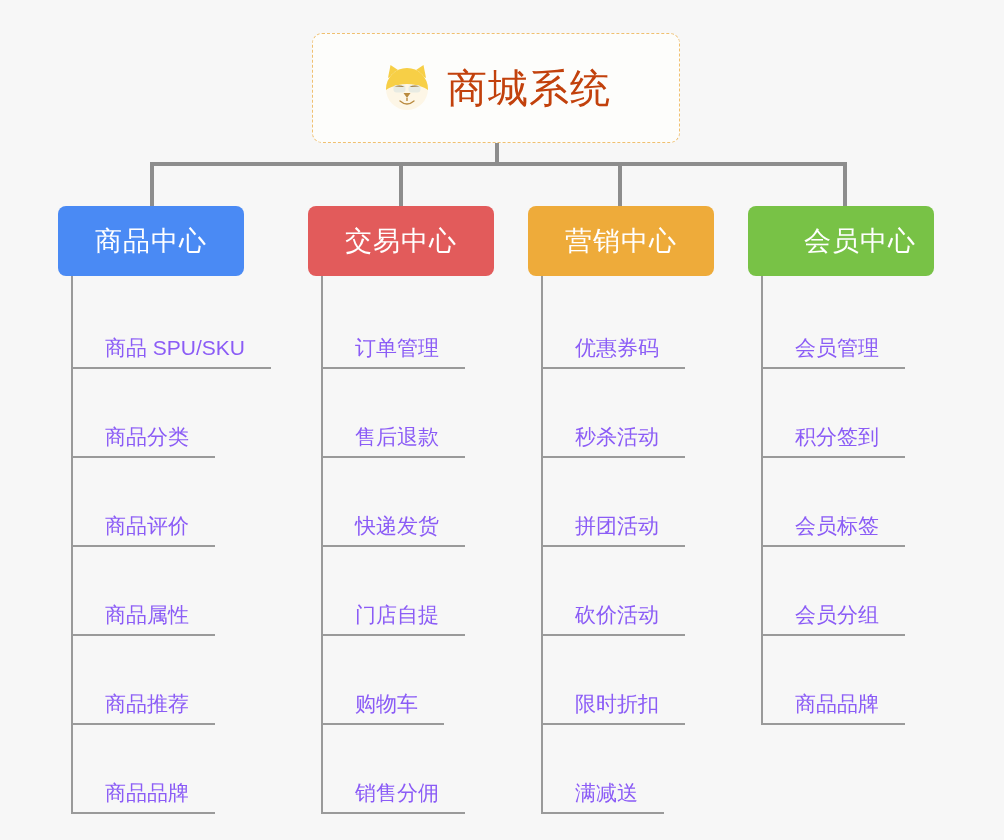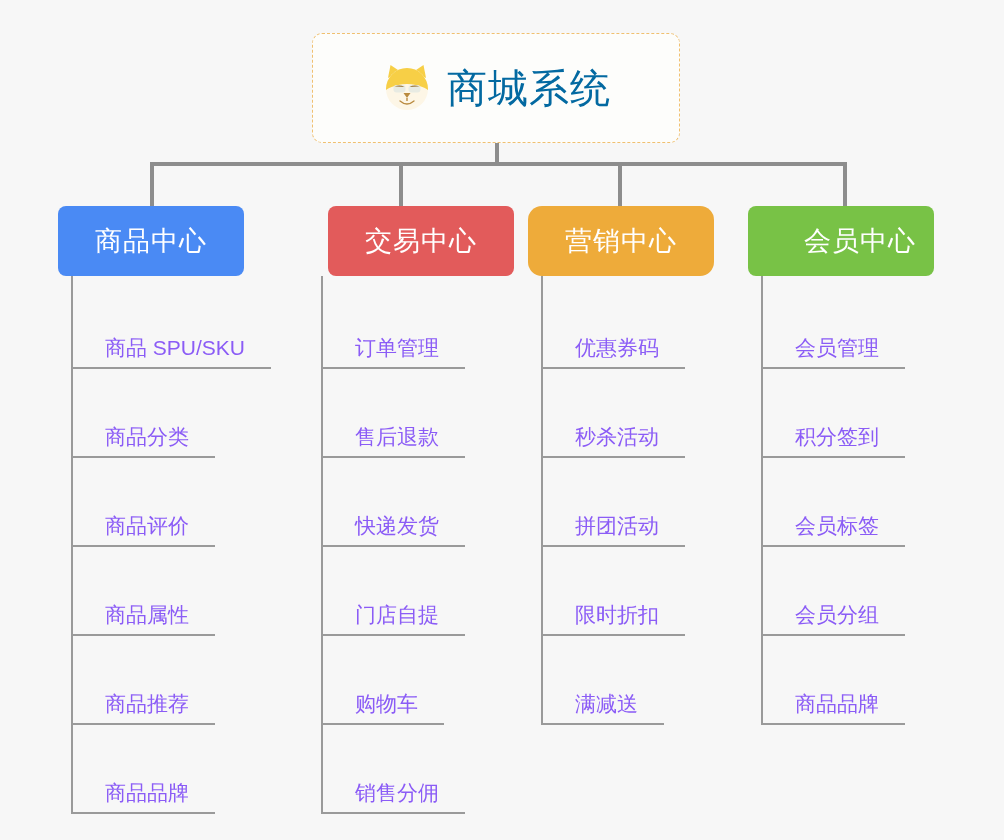--- a/index.html
+++ b/index.html
@@ -101,21 +101,21 @@
         <rect x="27.5" y="23" width="12" height="7.5" rx="3.2" fill="#e8ebe3"></rect>
         <path d="M13.5 24.5 q5.5 -2 10 0.5 q-5 -0.6 -10 -0.5 Z" fill="#9a7636"></path>
         <path d="M38.5 24.5 q-5.5 -2 -10 0.5 q5 -0.6 10 -0.5 Z" fill="#9a7636"></path>
 
         <path d="M22.5 31 L29.5 31 L26 36 Z" fill="#b98a3e"></path>
         <path d="M26 36 L26 39" stroke="#b98a3e" stroke-width="1.4"></path>
 
         <path d="M19 39 q7 6 14 0" stroke="#b98a3e" stroke-width="1.3" fill="none" stroke-linecap="round"></path>
       </svg>
     </span>
-    <span class="root-title" style="color: #0369a1;">商城系统</span>
+    <span class="root-title" style="color: #c2410c;">商城系统</span>
   </div>
 
   <div class="conn trunk" style="background: rgb(141, 141, 141);"></div>
   <div class="conn hbar" style="background: rgb(141, 141, 141);"></div>
   <div class="conn drop c1" style="background: rgb(141, 141, 141);"></div>
   <div class="conn drop c2" style="background: rgb(141, 141, 141);"></div>
   <div class="conn drop c3" style="background: rgb(141, 141, 141);"></div>
   <div class="conn drop c4" style="background: rgb(141, 141, 141);"></div>
 
   <div class="col c1">
@@ -138,21 +138,21 @@
       <div class="sub-item">
           <span class="sub-label">商品推荐</span>
         </div>
       <div class="sub-item">
           <span class="sub-label">商品品牌</span>
         </div>
     </div>
   </div>
 
   <div class="col c2">
-    <div class="cat-box" style="background: rgb(226, 91, 91); margin-left: 20px;">
+    <div class="cat-box" style="background: rgb(226, 91, 91);">
       <span>交易中心</span>
     </div>
     <div class="sub-list">
       <div class="sub-item">
           <span class="sub-label">订单管理</span>
         </div>
       <div class="sub-item">
           <span class="sub-label">售后退款</span>
         </div>
       <div class="sub-item">
@@ -164,32 +164,35 @@
       <div class="sub-item">
           <span class="sub-label">购物车</span>
         </div>
       <div class="sub-item">
           <span class="sub-label">销售分佣</span>
         </div>
     </div>
   </div>
 
   <div class="col c3">
-    <div class="cat-box" style="background: rgb(238, 171, 58); border-radius: 14px;">
+    <div class="cat-box" style="background: rgb(238, 171, 58);">
       <span>营销中心</span>
     </div>
     <div class="sub-list">
       <div class="sub-item">
           <span class="sub-label">优惠券码</span>
         </div>
       <div class="sub-item">
           <span class="sub-label">秒杀活动</span>
         </div>
       <div class="sub-item">
           <span class="sub-label">拼团活动</span>
+        </div>
+      <div class="sub-item">
+          <span class="sub-label">砍价活动</span>
         </div>
       <div class="sub-item">
           <span class="sub-label">限时折扣</span>
         </div>
       <div class="sub-item">
           <span class="sub-label">满减送</span>
         </div>
     </div>
   </div>
 

